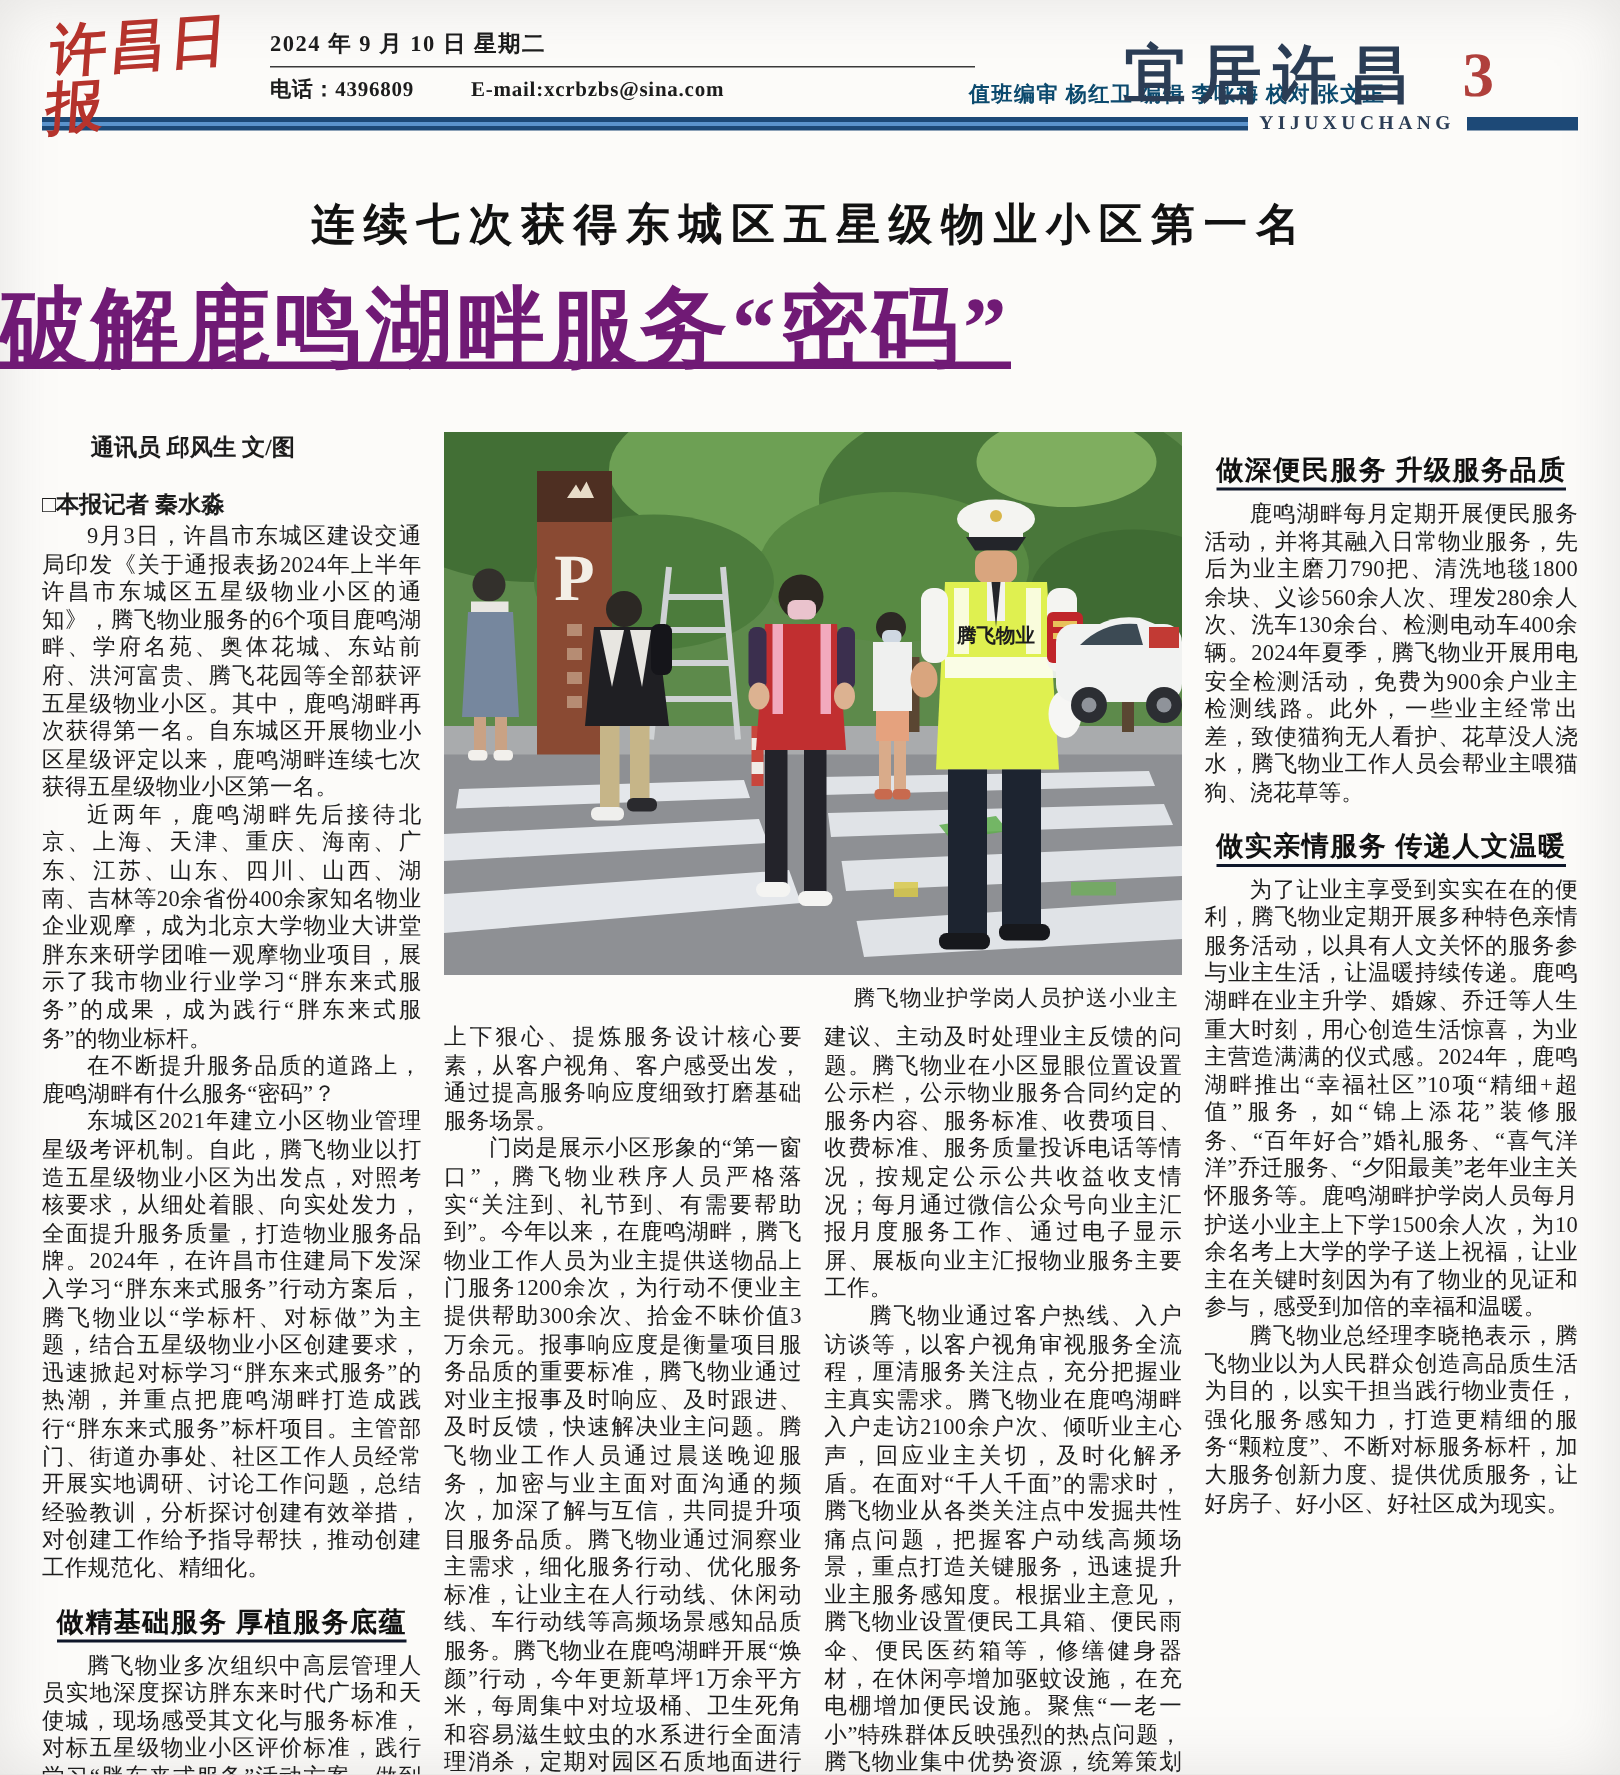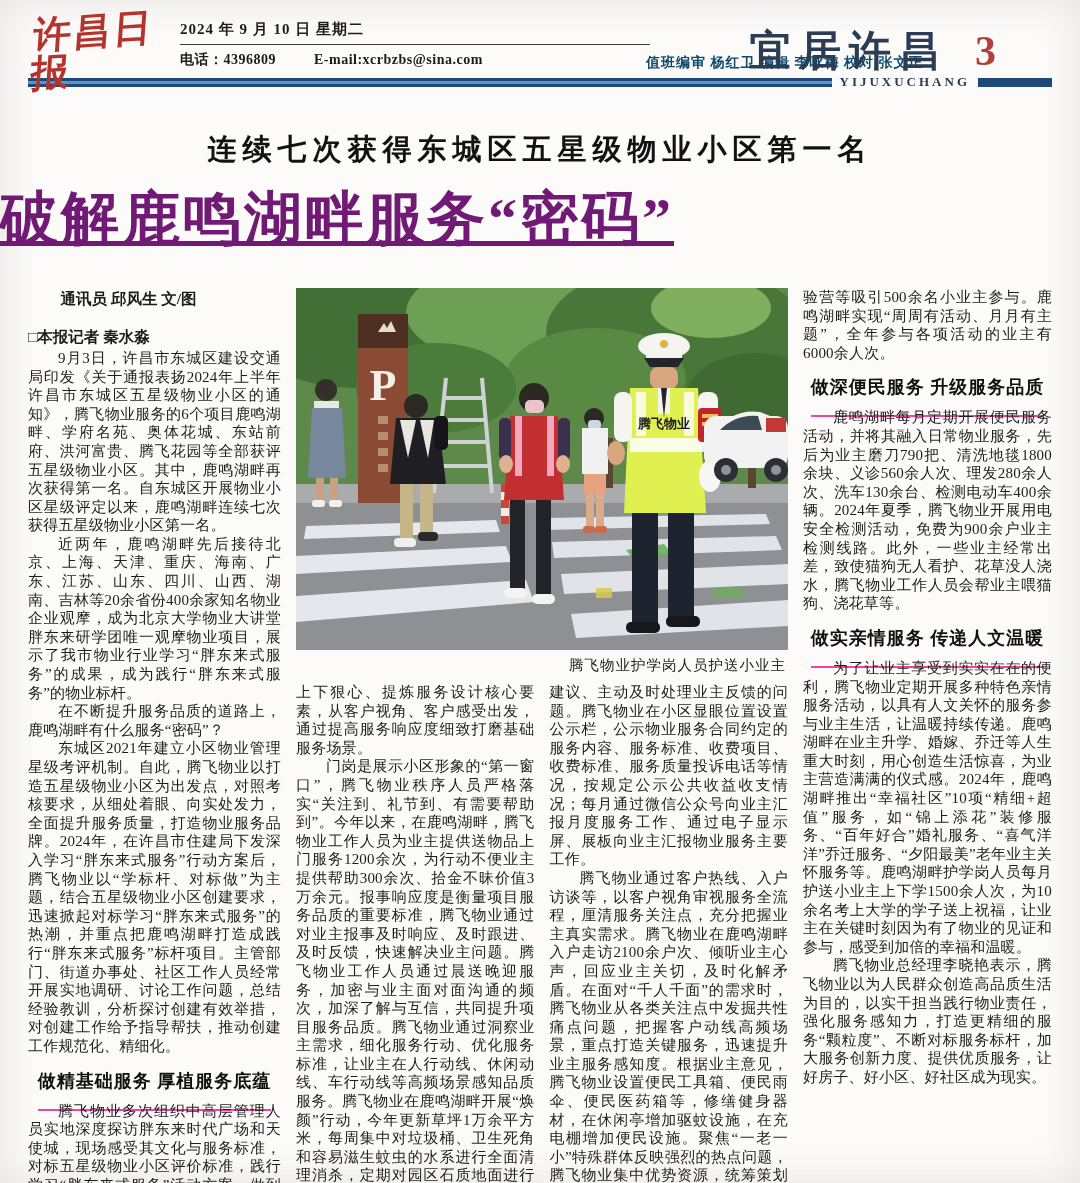--- a/index.html
+++ b/index.html
@@ -31,21 +31,21 @@
   
   .body-grid{display:flex;gap:15px;margin:30px 28px 0;align-items:flex-start;}
   .col1{width:253px;}
   .mid{width:492px;}
   .col4{flex:1;}
   .byline{font-size:15.5px;font-weight:bold;line-height:1.45;}
   .byline.l2{padding-left:2.1em;margin-bottom:16px;}
   .para{margin:0;font-size:15px;line-height:1.24;text-align:justify;letter-spacing:.2px;color:#1d1d1d;}
   .para.ind{text-indent:2em;}
   .subhead{margin:13px 0 9px;text-align:center;font-size:18px;font-weight:bold;color:#111;}
-  .subhead span{border-bottom:2px solid #ec4899;padding-bottom:18px;letter-spacing:1px;}
+  .subhead span{border-bottom:2px solid #0f172a;padding-bottom:2px;letter-spacing:1px;}
   .photo-box{width:492px;height:362px;background:#9db08e;overflow:hidden;}
   .caption{text-align:right;font-size:14.5px;color:#222;margin:6px 2px 8px 0;letter-spacing:1px;}
   .mid-cols{display:flex;gap:15px;}
   .mid-cols .col{flex:1;}
 </style>
 </head>
 <body>
 
 <div class="page">
 
@@ -241,21 +241,20 @@
             <p class="para ind">门岗是展示小区形象的“第一窗口”，腾飞物业秩序人员严格落实“关注到、礼节到、有需要帮助到”。今年以来，在鹿鸣湖畔，腾飞物业工作人员为业主提供送物品上门服务1200余次，为行动不便业主提供帮助300余次、拾金不昧价值3万余元。报事响应度是衡量项目服务品质的重要标准，腾飞物业通过对业主报事及时响应、及时跟进、及时反馈，快速解决业主问题。腾飞物业工作人员通过晨送晚迎服务，加密与业主面对面沟通的频次，加深了解与互信，共同提升项目服务品质。腾飞物业通过洞察业主需求，细化服务行动、优化服务标准，让业主在人行动线、休闲动线、车行动线等高频场景感知品质服务。腾飞物业在鹿鸣湖畔开展“焕颜”行动，今年更新草坪1万余平方米，每周集中对垃圾桶、卫生死角和容易滋生蚊虫的水系进行全面清理消杀，定期对园区石质地面进行冲刷。</p>
           </div>
         <div class="col">
             <p class="para">建议、主动及时处理业主反馈的问题。腾飞物业在小区显眼位置设置公示栏，公示物业服务合同约定的服务内容、服务标准、收费项目、收费标准、服务质量投诉电话等情况，按规定公示公共收益收支情况；每月通过微信公众号向业主汇报月度服务工作、通过电子显示屏、展板向业主汇报物业服务主要工作。</p>
             <p class="para ind">腾飞物业通过客户热线、入户访谈等，以客户视角审视服务全流程，厘清服务关注点，充分把握业主真实需求。腾飞物业在鹿鸣湖畔入户走访2100余户次、倾听业主心声，回应业主关切，及时化解矛盾。在面对“千人千面”的需求时，腾飞物业从各类关注点中发掘共性痛点问题，把握客户动线高频场景，重点打造关键服务，迅速提升业主服务感知度。根据业主意见，腾飞物业设置便民工具箱、便民雨伞、便民医药箱等，修缮健身器材，在休闲亭增加驱蚊设施，在充电棚增加便民设施。聚焦“一老一小”特殊群体反映强烈的热点问题，腾飞物业集中优势资源，统筹策划形式新颖的志愿服务活动，积极推进各项服务提质增效。针对儿童，腾飞物业积极构建以“成长探索、亲子陪伴、多元体验”为主题的儿童成长体系，小业主晨跑团、学雷锋活动团、小业主暑期体</p>
           </div>
       </div>
     </div>
 
     <div class="col4">
-        <p class="para">验营等吸引500余名小业主参与。鹿鸣湖畔实现“周周有活动、月月有主题”，全年参与各项活动的业主有6000余人次。</p>
         <h3 class="subhead"><span>做深便民服务 升级服务品质</span></h3>
         <p class="para ind">鹿鸣湖畔每月定期开展便民服务活动，并将其融入日常物业服务，先后为业主磨刀790把、清洗地毯1800余块、义诊560余人次、理发280余人次、洗车130余台、检测电动车400余辆。2024年夏季，腾飞物业开展用电安全检测活动，免费为900余户业主检测线路。此外，一些业主经常出差，致使猫狗无人看护、花草没人浇水，腾飞物业工作人员会帮业主喂猫狗、浇花草等。</p>
         <h3 class="subhead"><span>做实亲情服务 传递人文温暖</span></h3>
         <p class="para ind">为了让业主享受到实实在在的便利，腾飞物业定期开展多种特色亲情服务活动，以具有人文关怀的服务参与业主生活，让温暖持续传递。鹿鸣湖畔在业主升学、婚嫁、乔迁等人生重大时刻，用心创造生活惊喜，为业主营造满满的仪式感。2024年，鹿鸣湖畔推出“幸福社区”10项“精细+超值”服务，如“锦上添花”装修服务、“百年好合”婚礼服务、“喜气洋洋”乔迁服务、“夕阳最美”老年业主关怀服务等。鹿鸣湖畔护学岗人员每月护送小业主上下学1500余人次，为10余名考上大学的学子送上祝福，让业主在关键时刻因为有了物业的见证和参与，感受到加倍的幸福和温暖。</p>
         <p class="para ind">腾飞物业总经理李晓艳表示，腾飞物业以为人民群众创造高品质生活为目的，以实干担当践行物业责任，强化服务感知力，打造更精细的服务“颗粒度”、不断对标服务标杆，加大服务创新力度、提供优质服务，让好房子、好小区、好社区成为现实。</p>
       </div>
 
   </div>
 </div>
 

